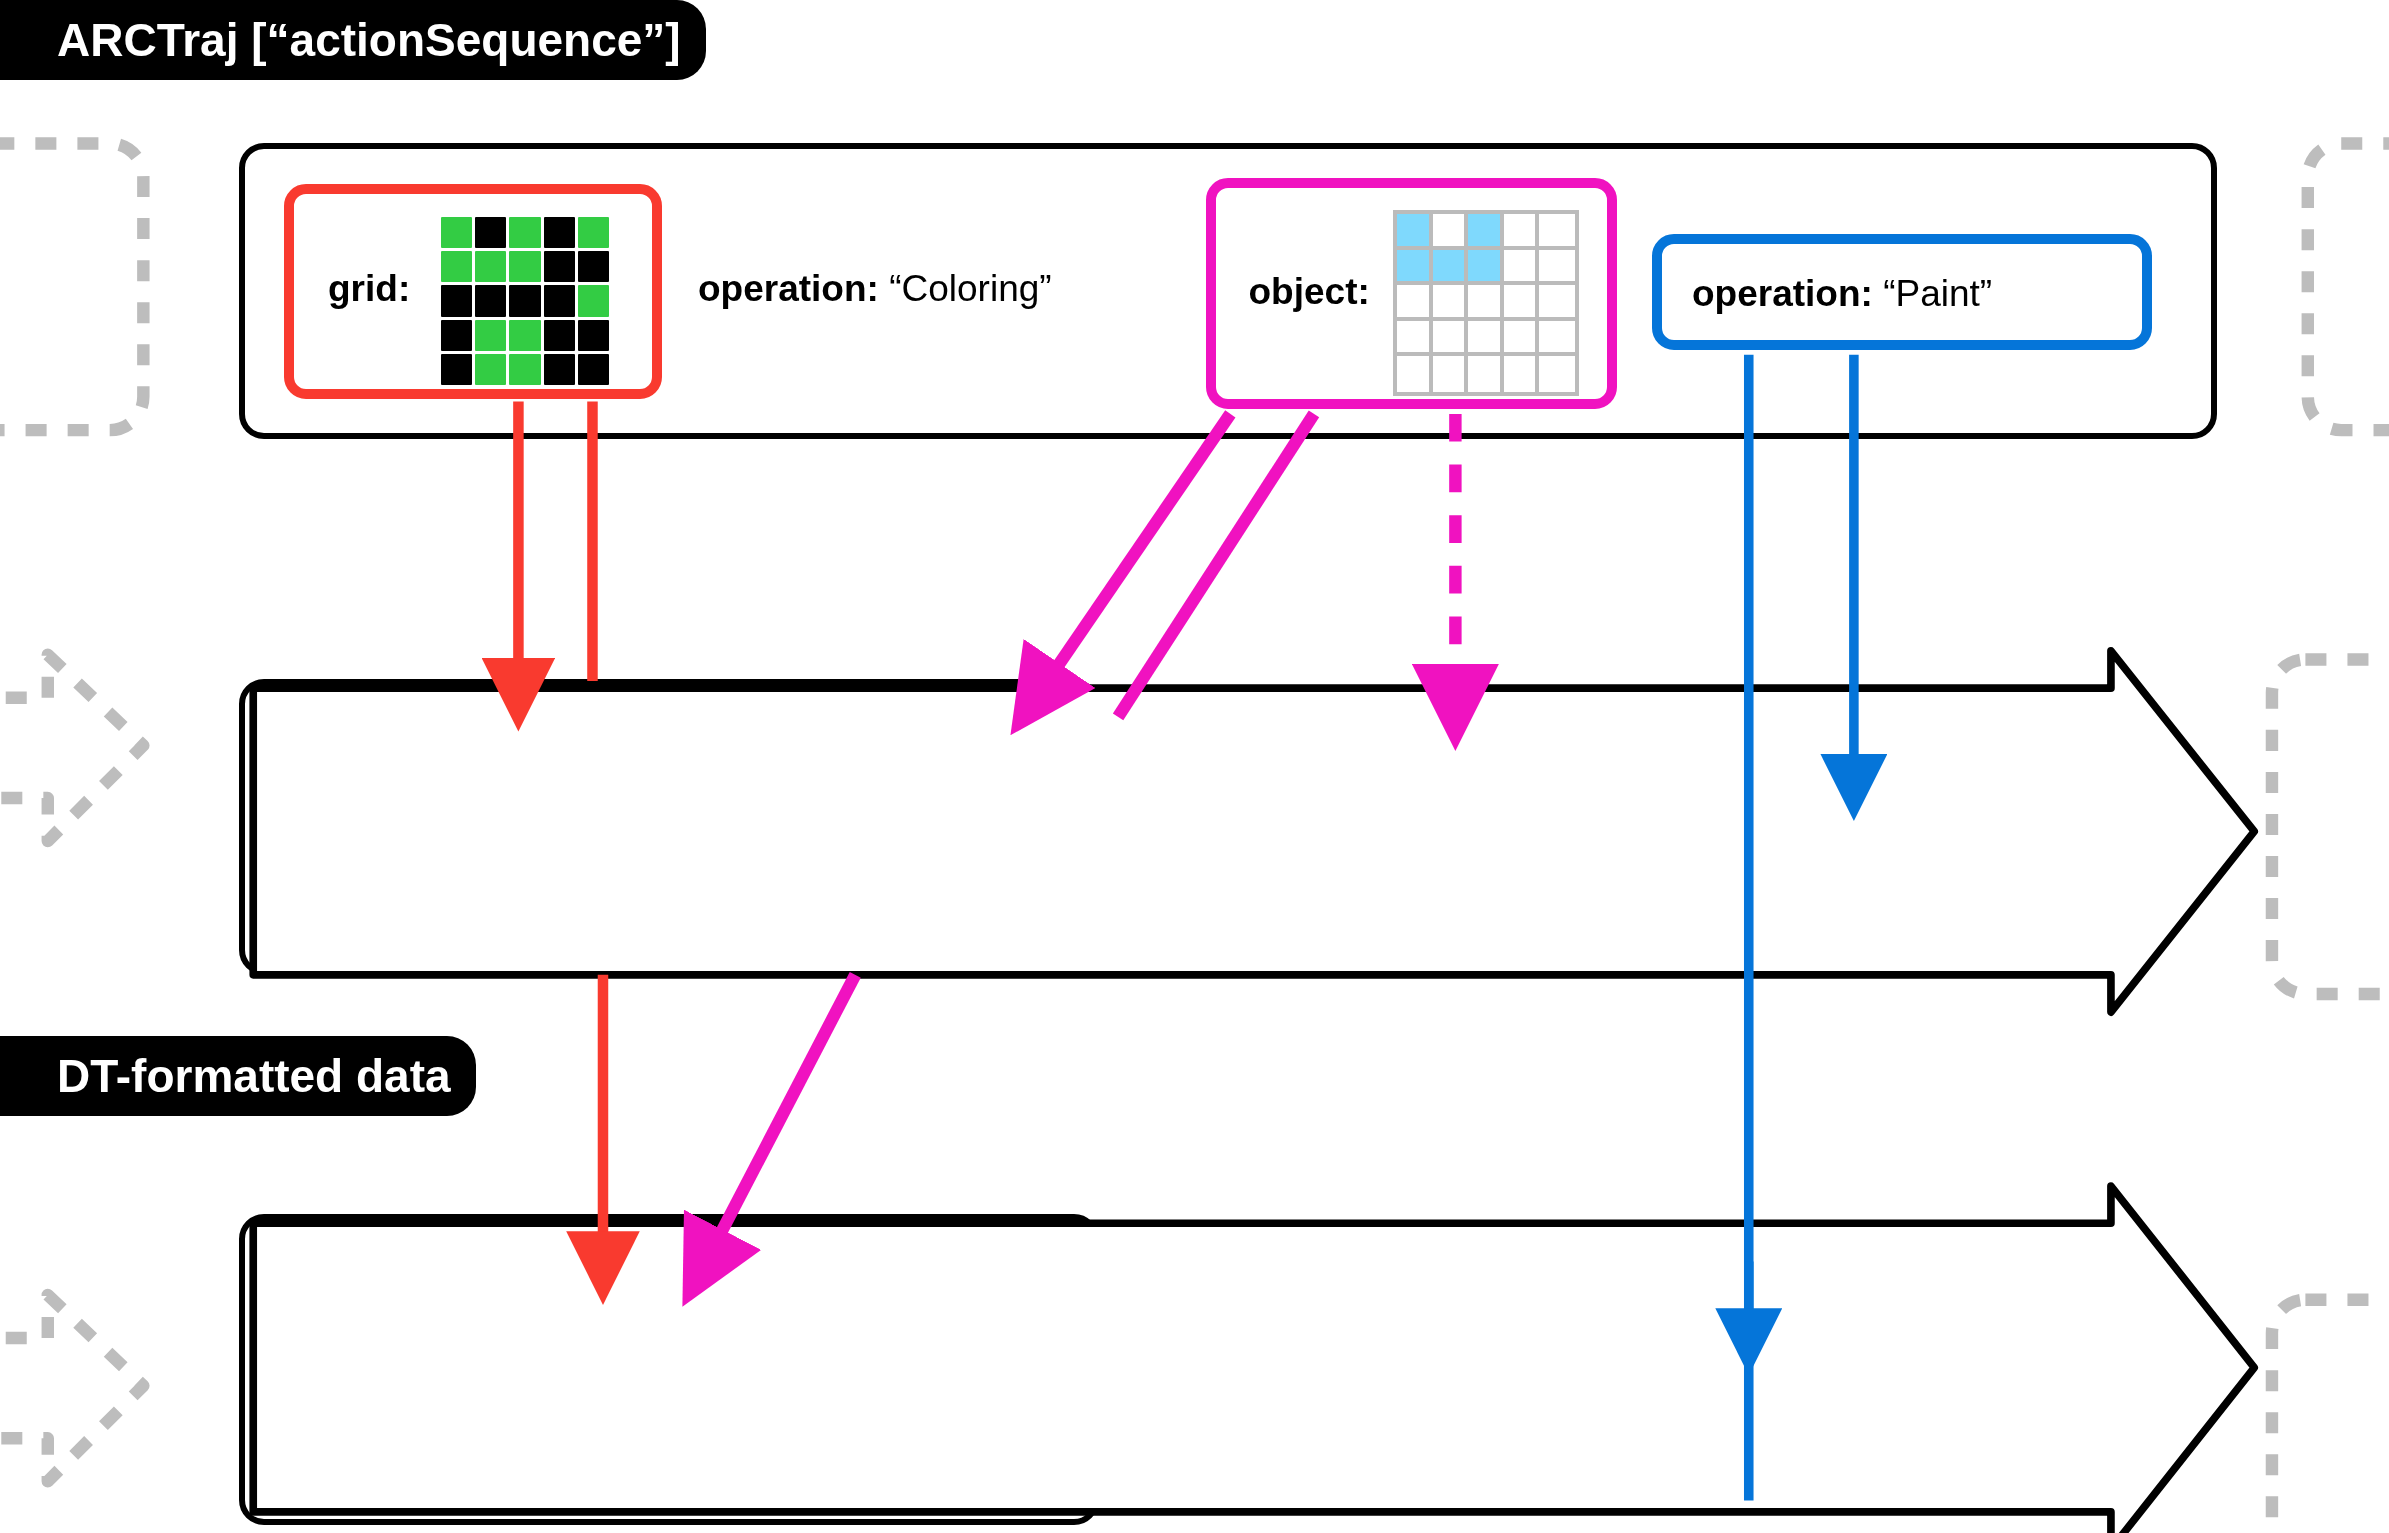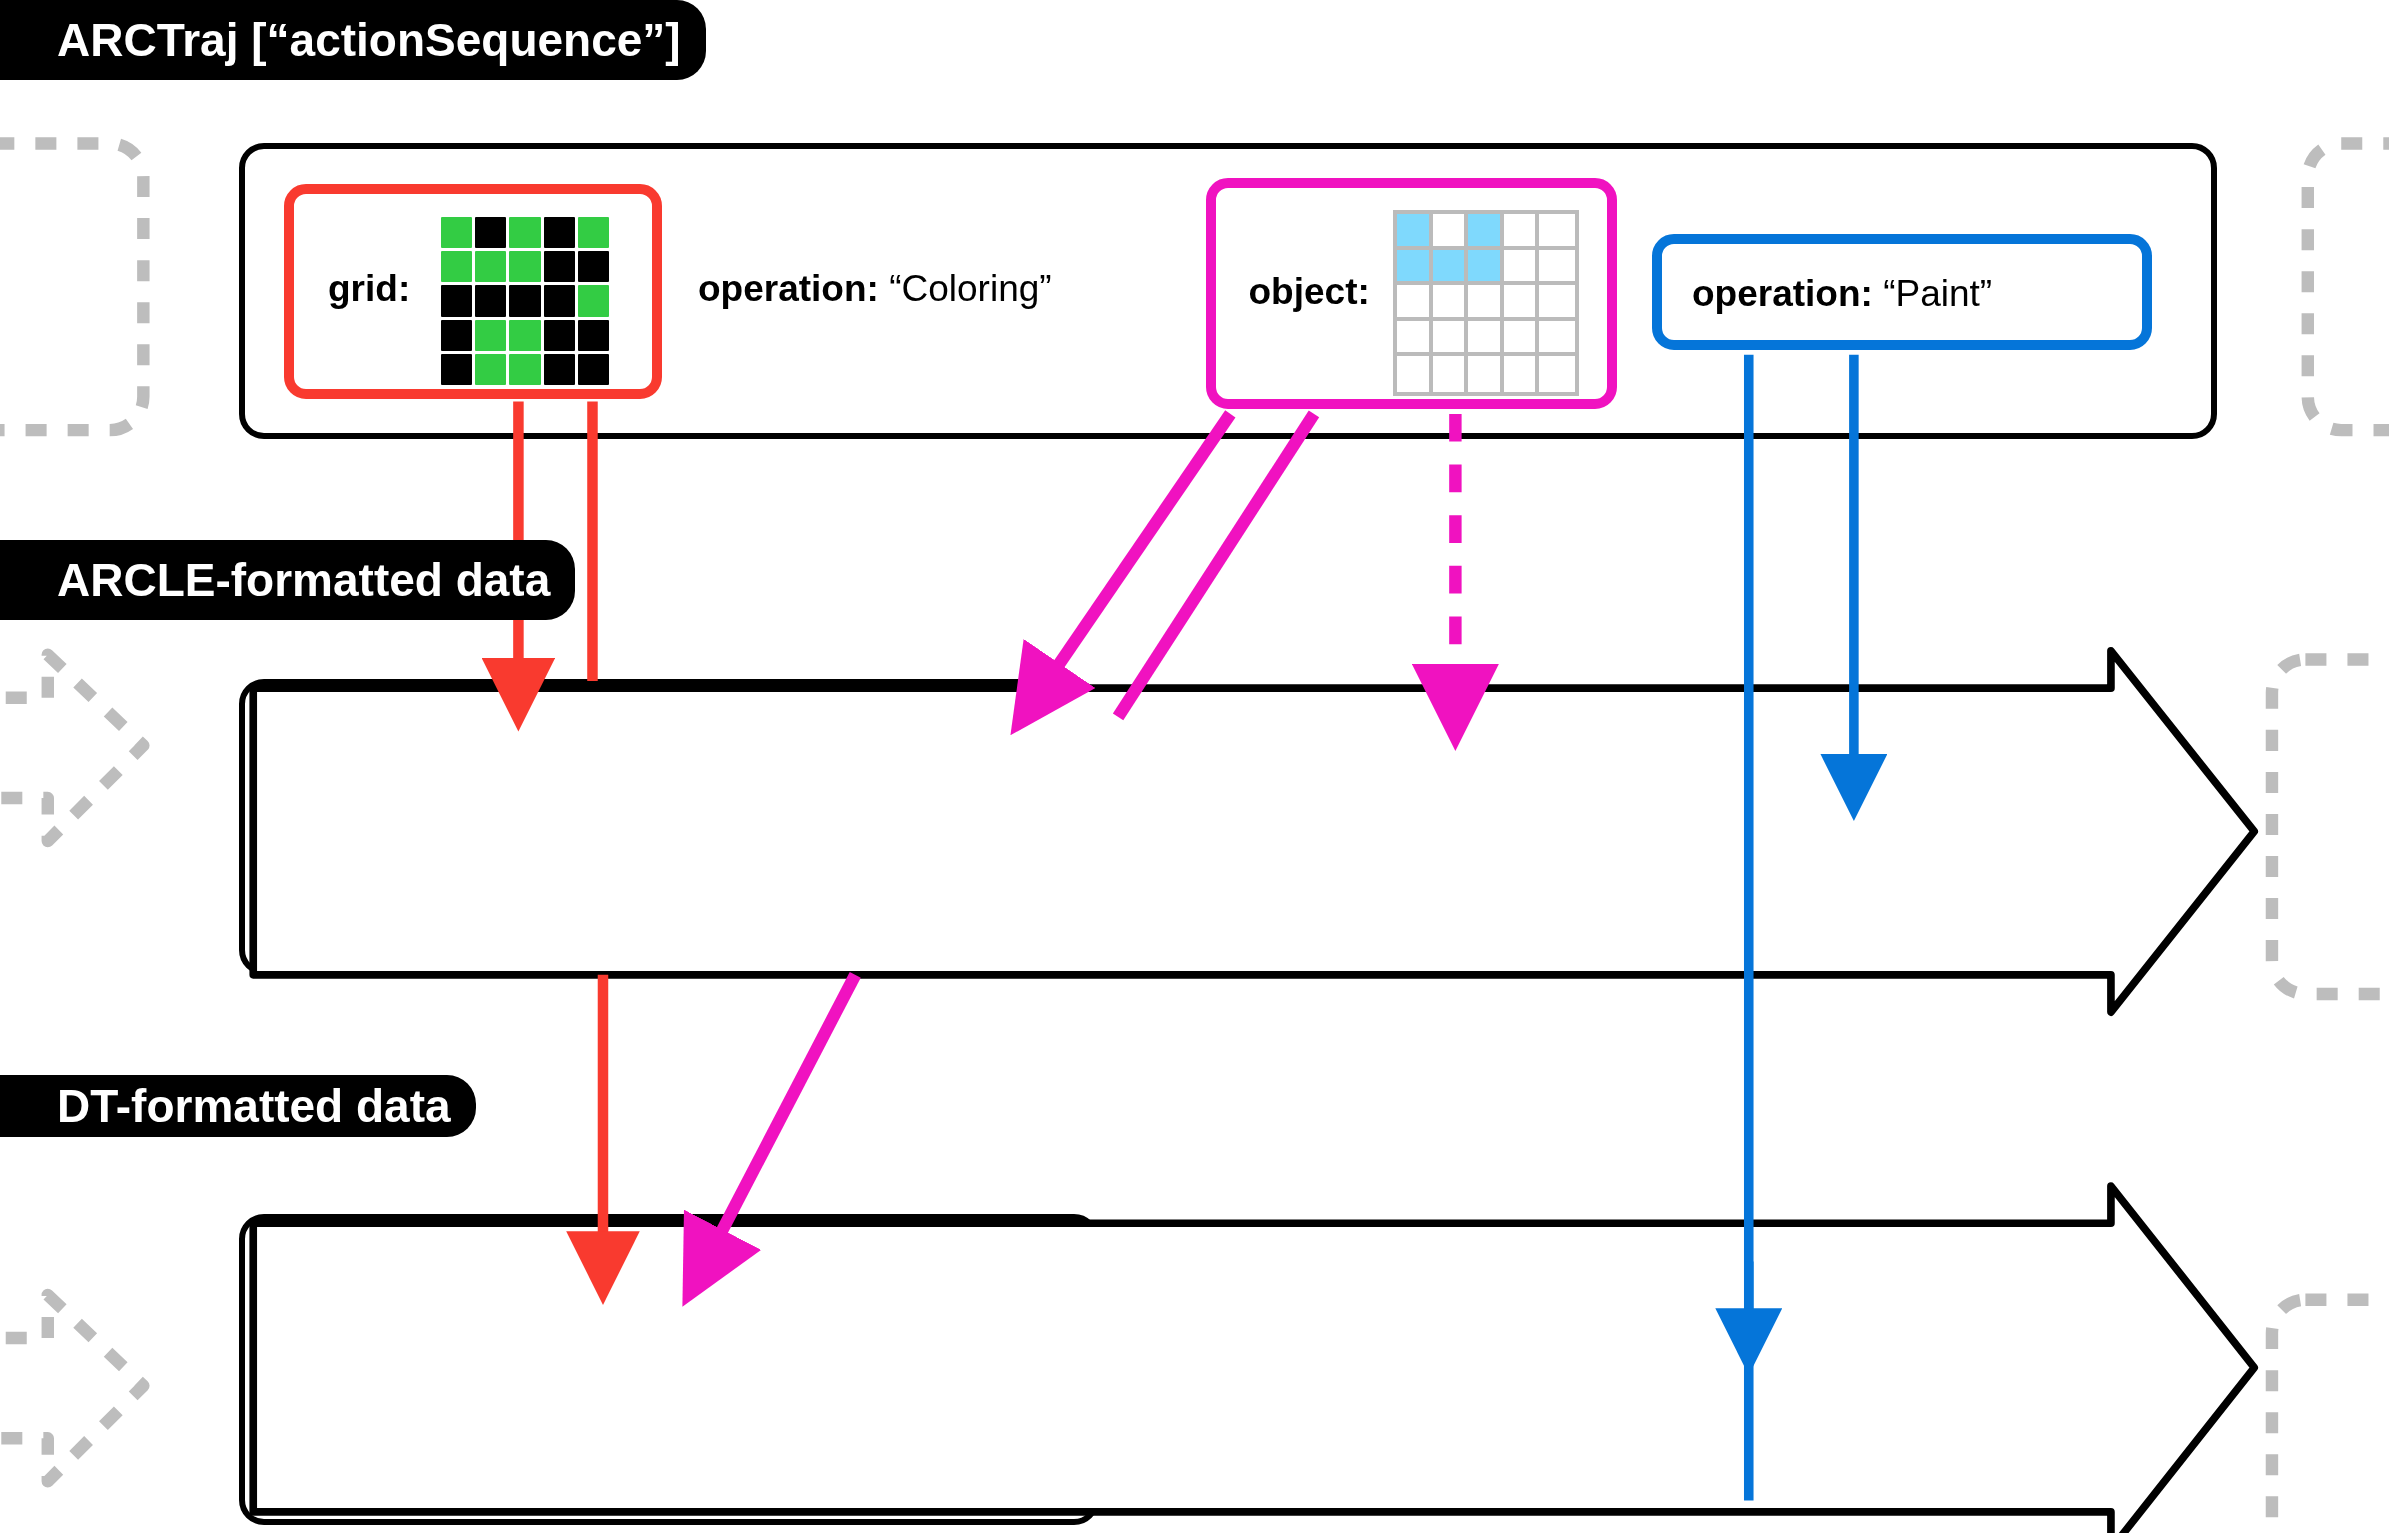--- a/index.html
+++ b/index.html
@@ -141,23 +141,20 @@
       </div>
   </div>
 
   <div class="chip blu" style="left:1652px;top:234px;width:500px;height:116px;">
     <div class="lbl" style="left:30px;top:31px;font-size:37px;">
       <b>operation:</b>
       <i>“Paint”</i>
     </div>
   </div>
 
-  <div class="banner" style="left:0;top:540px;height:80px;font-size:46px;">
-    <span>ARCLE-formatted data</span>
-  </div>
 
   <svg class="overlay under" viewBox="0 0 5136 3208">
     <path d="M 530 1440 L 4418 1440 L 4418 1362 L 4718 1740 L 4418 2118 L 4418 2040 L 530 2040 Z" fill="#ffffff" stroke="#000000" stroke-width="16" stroke-linejoin="round"></path>
   </svg>
 
   <div class="rbox" style="left:239px;top:679px;width:860px;height:296px;">
     <div class="lbl" style="left:25px;top:20px;font-size:40px;">
       <b>state</b>
     </div>
     <div class="lbl" style="left:63px;top:133px;font-size:37px;">
@@ -249,21 +246,21 @@
       <div class="c" style="background: rgb(255, 255, 255); border-right: 4.3px solid rgb(0, 0, 0); border-bottom: 0px;"></div>
       <div class="c" style="background: rgb(255, 255, 255); border-right: 4.3px solid rgb(0, 0, 0); border-bottom: 0px;"></div>
       <div class="c" style="background: rgb(255, 255, 255); border-right: 4.3px solid rgb(0, 0, 0); border-bottom: 0px;"></div>
       <div class="c" style="background: rgb(255, 255, 255); border-right: 0px; border-bottom: 0px;"></div>
     </div>
   <div class="lbl" style="left:1692px;top:812px;font-size:37px;">
     <b>operation:</b>
     <i>“Paint”</i>
   </div>
 
-  <div class="banner" style="left:0;top:1075px;height:62px;font-size:46px;">
+  <div class="banner" style="left:0;top:1036px;height:80px;font-size:46px;">
     <span>DT-formatted data</span>
   </div>
 
   <svg class="overlay under" viewBox="0 0 5136 3208">
     <path d="M 530 2560 L 4418 2560 L 4418 2482 L 4718 2862 L 4418 3242 L 4418 3164 L 530 3164 Z" fill="#ffffff" stroke="#000000" stroke-width="16" stroke-linejoin="round"></path>
   </svg>
 
   <div class="rbox" style="left:239px;top:1214px;width:860px;height:311px;">
     <div class="lbl" style="left:25px;top:23px;font-size:40px;">
       <b>state</b>

